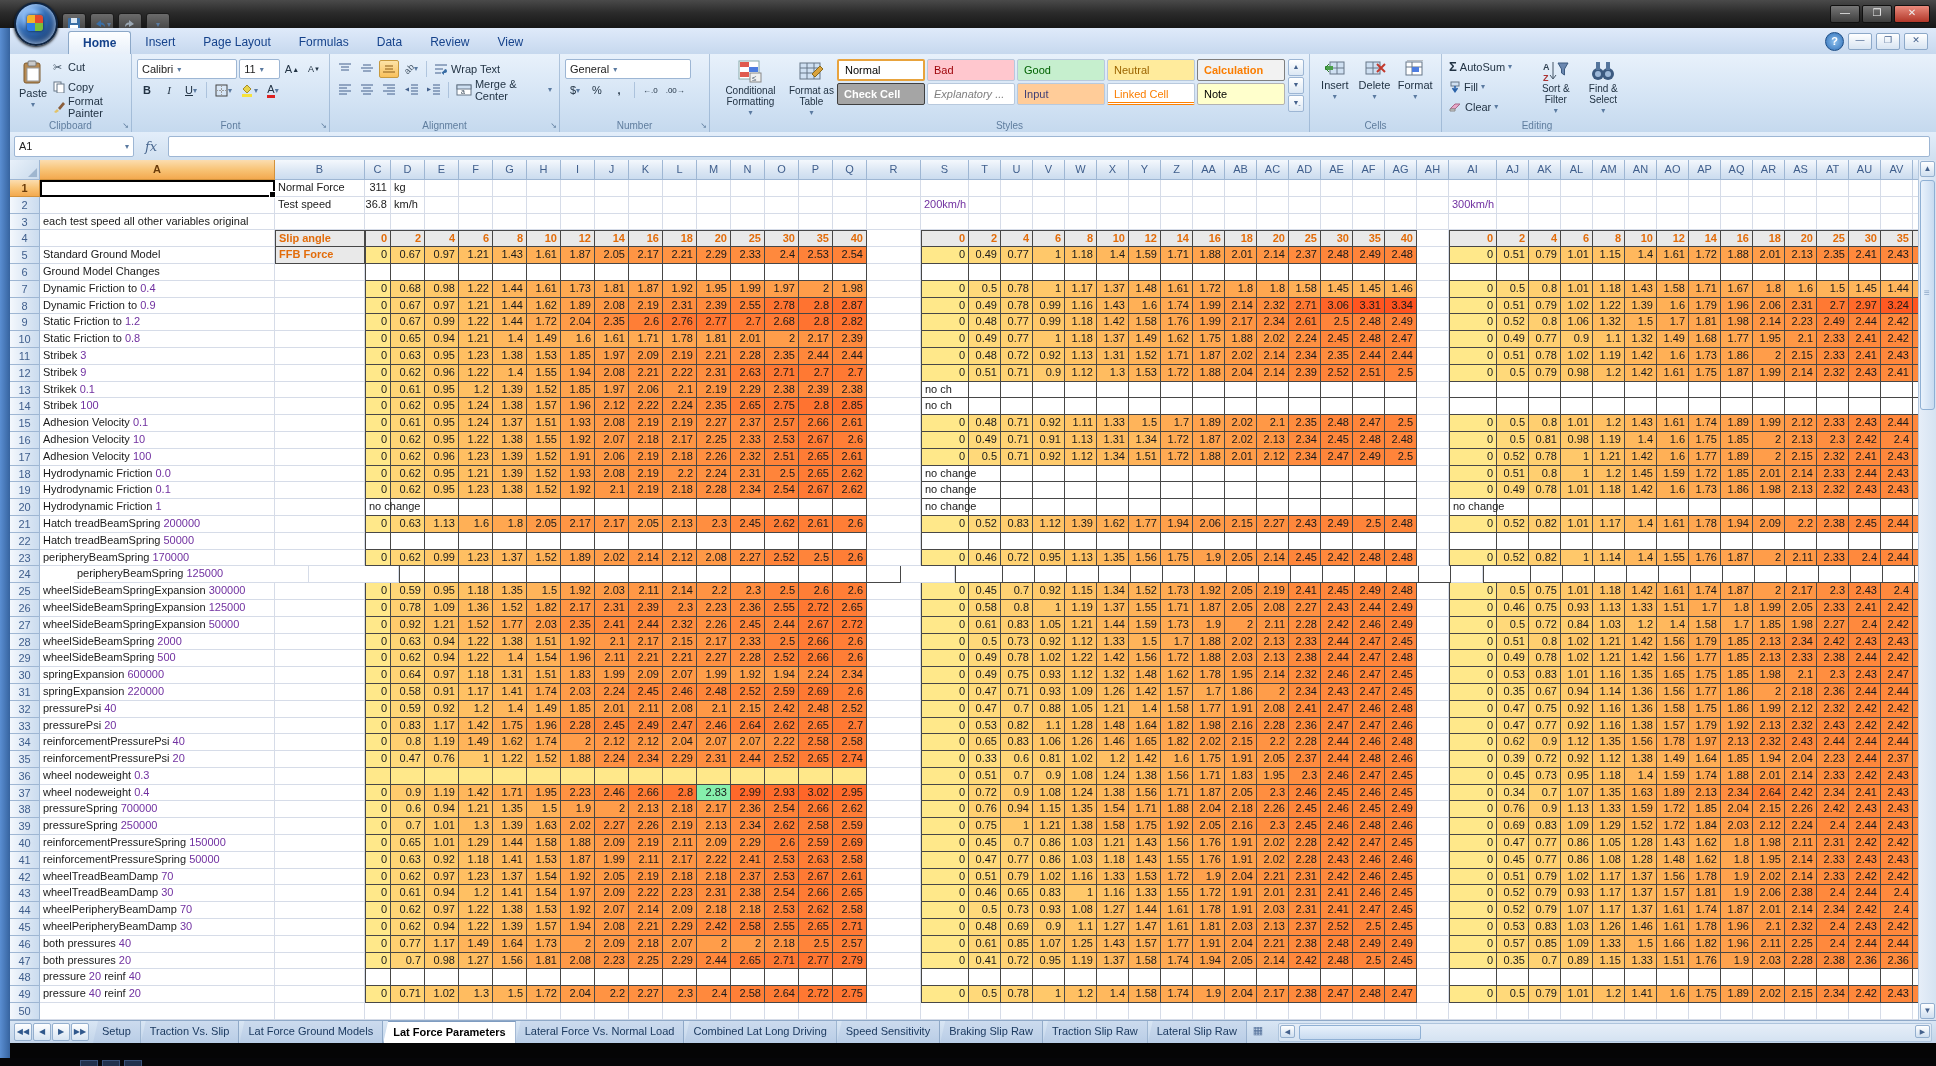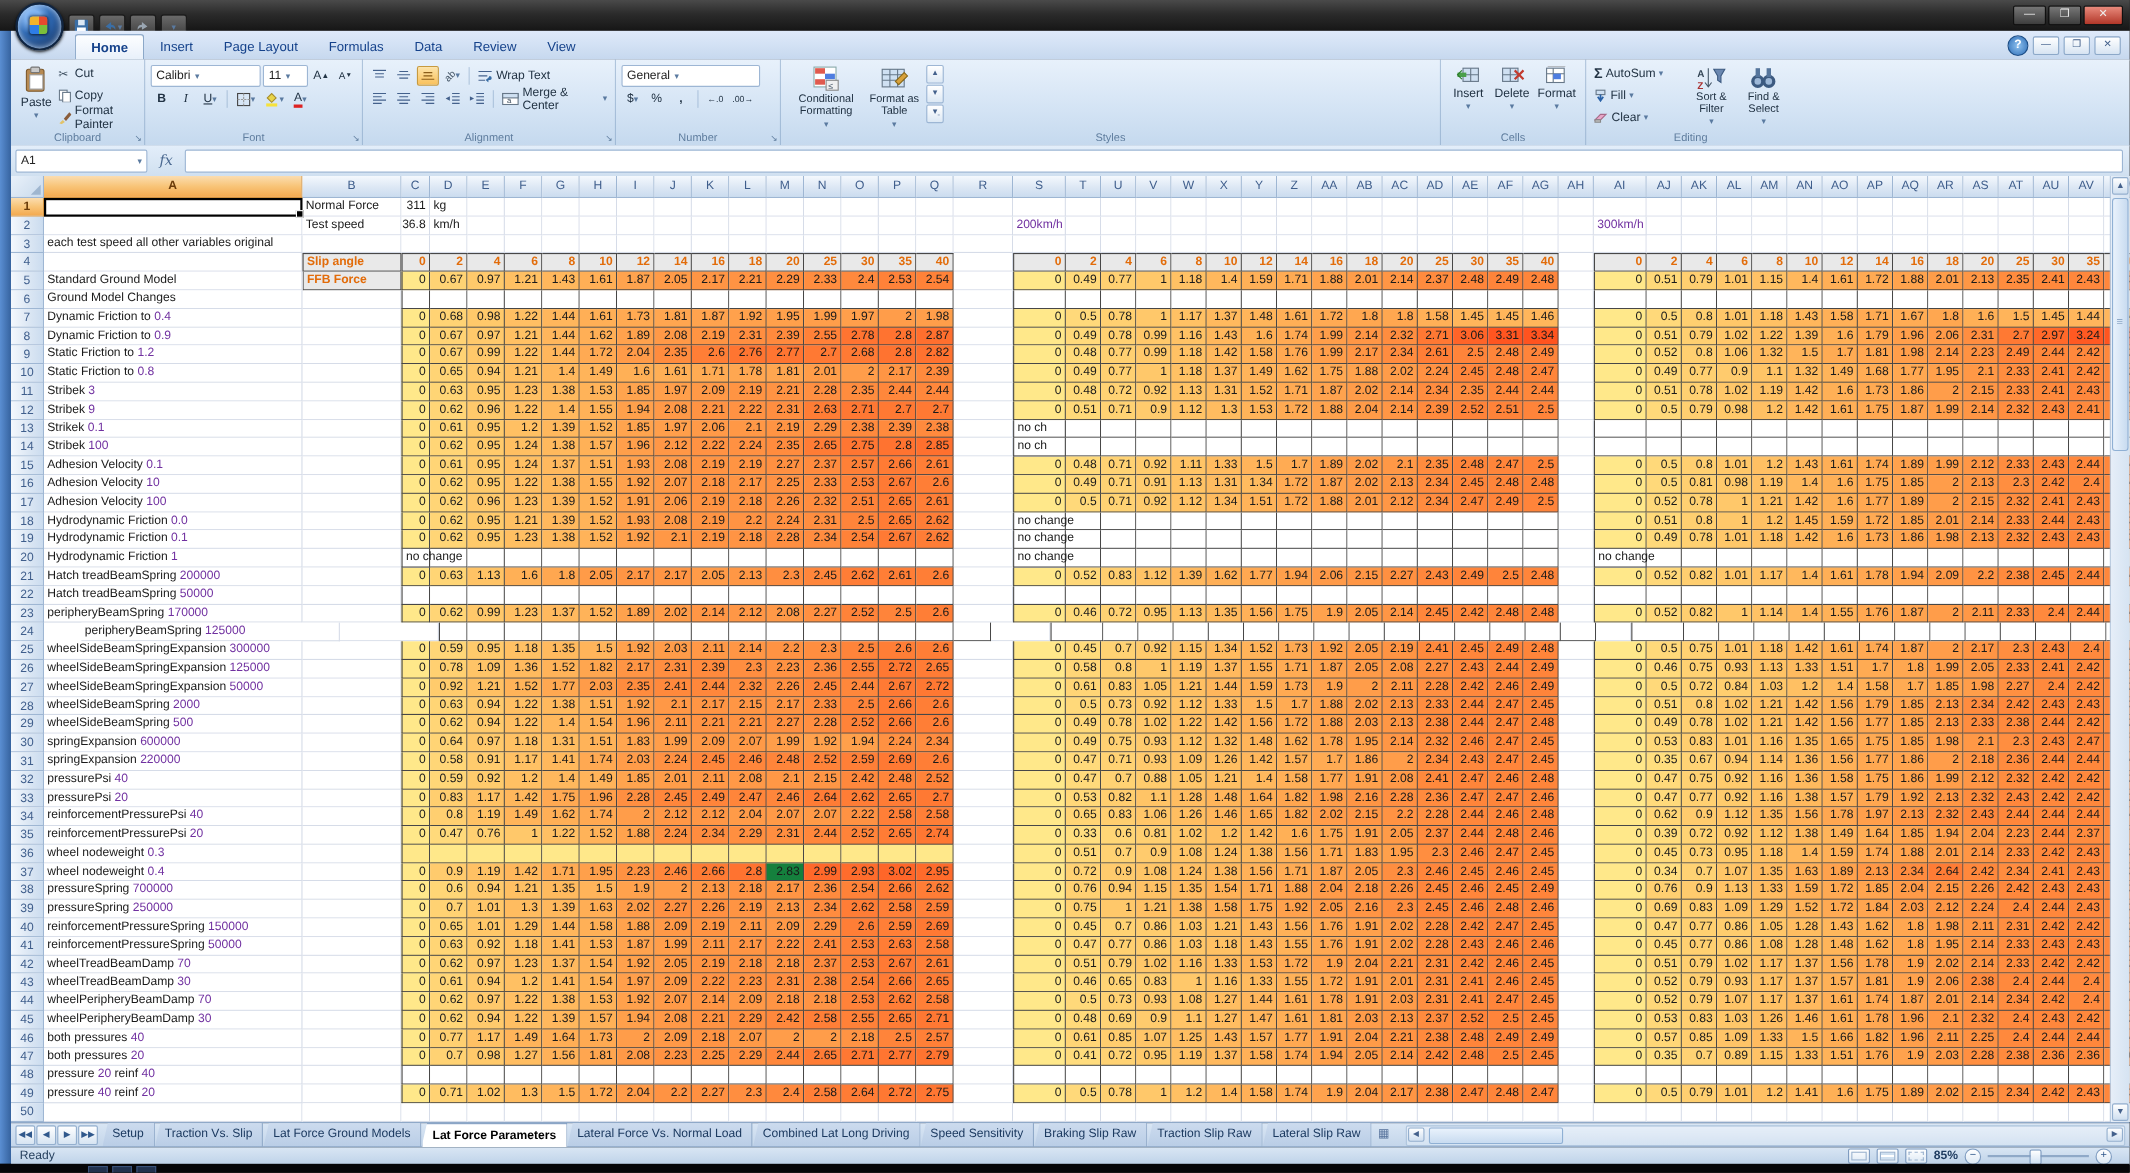--- a/index.html
+++ b/index.html
@@ -447,20 +447,32 @@
           <span class="ic">
               <svg width="26" height="24">
                 <rect x="2" y="3" width="20" height="16" fill="#cfe0f2" stroke="#678"></rect>
                 <path d="M2 8 H22 M2 13 H22 M9 3 V19 M16 3 V19" stroke="#678"></path>
                 <path d="M14 14 L22 6 L25 9 L17 17 Z" fill="#d9a23c" stroke="#8a6a1a"></path>
               </svg>
             </span>
           <span style="text-align:center;line-height:11px;font-size:10px">Format as Table</span>
           <span class="caret">▾</span>
         </div>
+        <div class="gallery" id="stylegallery">
+            <div class="gcell" style="background: rgb(255, 255, 255); color: rgb(0, 0, 0); border: 2px solid rgb(232, 163, 61); line-height: 18px;">Normal</div>
+            <div class="gcell" style="background: rgb(255, 199, 206); color: rgb(156, 0, 6);">Bad</div>
+            <div class="gcell" style="background: rgb(198, 239, 206); color: rgb(0, 97, 0);">Good</div>
+            <div class="gcell" style="background: rgb(255, 235, 156); color: rgb(156, 101, 0);">Neutral</div>
+            <div class="gcell" style="background: rgb(242, 242, 242); color: rgb(250, 125, 0); border-color: rgb(127, 127, 127); font-weight: bold;">Calculation</div>
+            <div class="gcell" style="background: rgb(165, 165, 165); color: rgb(255, 255, 255); border-color: rgb(63, 63, 63); font-weight: bold;">Check Cell</div>
+            <div class="gcell" style="background: rgb(255, 255, 255); color: rgb(127, 127, 127); font-style: italic;">Explanatory ...</div>
+            <div class="gcell" style="background: rgb(255, 204, 153); color: rgb(63, 63, 118);">Input</div>
+            <div class="gcell" style="background: rgb(255, 255, 255); color: rgb(250, 125, 0); border-bottom: 3px double rgb(255, 128, 1);">Linked Cell</div>
+            <div class="gcell" style="background: rgb(255, 255, 204); color: rgb(0, 0, 0); border-color: rgb(178, 178, 178);">Note</div>
+          </div>
         <div class="gscroll">
           <div class="gs">▲</div>
           <div class="gs">▼</div>
           <div class="gs">▼̱</div>
         </div>
       </div>
       <div class="grplabel">Styles</div>
     </div>
 
     <div class="grp" style="width:132px">
@@ -2506,21 +2518,21 @@
           <div class="cell db db-l num" style="width: 26px; background: rgb(255, 232, 138);">0</div>
           <div class="cell db num" style="width: 34px; background: rgb(255, 203, 109);">0.9</div>
           <div class="cell db num" style="width: 34px; background: rgb(255, 193, 100);">1.19</div>
           <div class="cell db num" style="width: 34px; background: rgb(255, 183, 92);">1.42</div>
           <div class="cell db num" style="width: 34px; background: rgb(255, 171, 83);">1.71</div>
           <div class="cell db num" style="width: 34px; background: rgb(255, 160, 75);">1.95</div>
           <div class="cell db num" style="width: 34px; background: rgb(255, 146, 66);">2.23</div>
           <div class="cell db num" style="width: 34px; background: rgb(255, 134, 59);">2.46</div>
           <div class="cell db num" style="width: 34px; background: rgb(255, 123, 52);">2.66</div>
           <div class="cell db num" style="width: 34px; background: rgb(255, 115, 48);">2.8</div>
-          <div class="cell db num" style="width: 34px; background: #15803d;">2.83</div>
+          <div class="cell db num" style="width: 34px; background: #86efac;">2.83</div>
           <div class="cell db num" style="width: 34px; background: rgb(255, 104, 42);">2.99</div>
           <div class="cell db num" style="width: 34px; background: rgb(255, 108, 44);">2.93</div>
           <div class="cell db num" style="width: 34px; background: rgb(255, 102, 41);">3.02</div>
           <div class="cell db num" style="width: 34px; background: rgb(255, 107, 43);">2.95</div>
           <div class="cell" style="width: 54px;"></div>
           <div class="cell db db-l num" style="width: 48px; background: rgb(255, 232, 138);">0</div>
           <div class="cell db num" style="width: 32px; background: rgb(255, 210, 115);">0.72</div>
           <div class="cell db num" style="width: 32px; background: rgb(255, 203, 109);">0.9</div>
           <div class="cell db num" style="width: 32px; background: rgb(255, 197, 103);">1.08</div>
           <div class="cell db num" style="width: 32px; background: rgb(255, 191, 98);">1.24</div>
@@ -3255,42 +3267,20 @@
         <div class="stab">Lateral Slip Raw</div>
       </div>
     <div class="instab"></div>
     <div class="hscroll">
       <div class="ha" style="left:1px">◀</div>
       <div class="hthumb"></div>
       <div class="ha" style="right:1px">▶</div>
     </div>
   </div>
 
-  <div class="statusbar">
-    <div class="ready">Ready</div>
-    <div class="sbright">
-      <div class="vb">
-          <i></i>
-        </div>
-      <div class="vb v2">
-          <i></i>
-        </div>
-      <div class="vb v3">
-          <i></i>
-        </div>
-      <div class="ztxt">85%</div>
-      <div class="zbtn">−</div>
-      <div class="slider">
-          <div class="track"></div>
-          <div class="notch"></div>
-          <div class="thumb"></div>
-        </div>
-      <div class="zbtn">+</div>
-    </div>
-  </div>
 
   <div class="taskbar">
     <div class="tborb"></div>
     <div class="tbic" style="left:80px"></div>
     <div class="tbic" style="left:102px"></div>
     <div class="tbic" style="left:124px"></div>
   </div>
 </div>
 
 </body></html>

